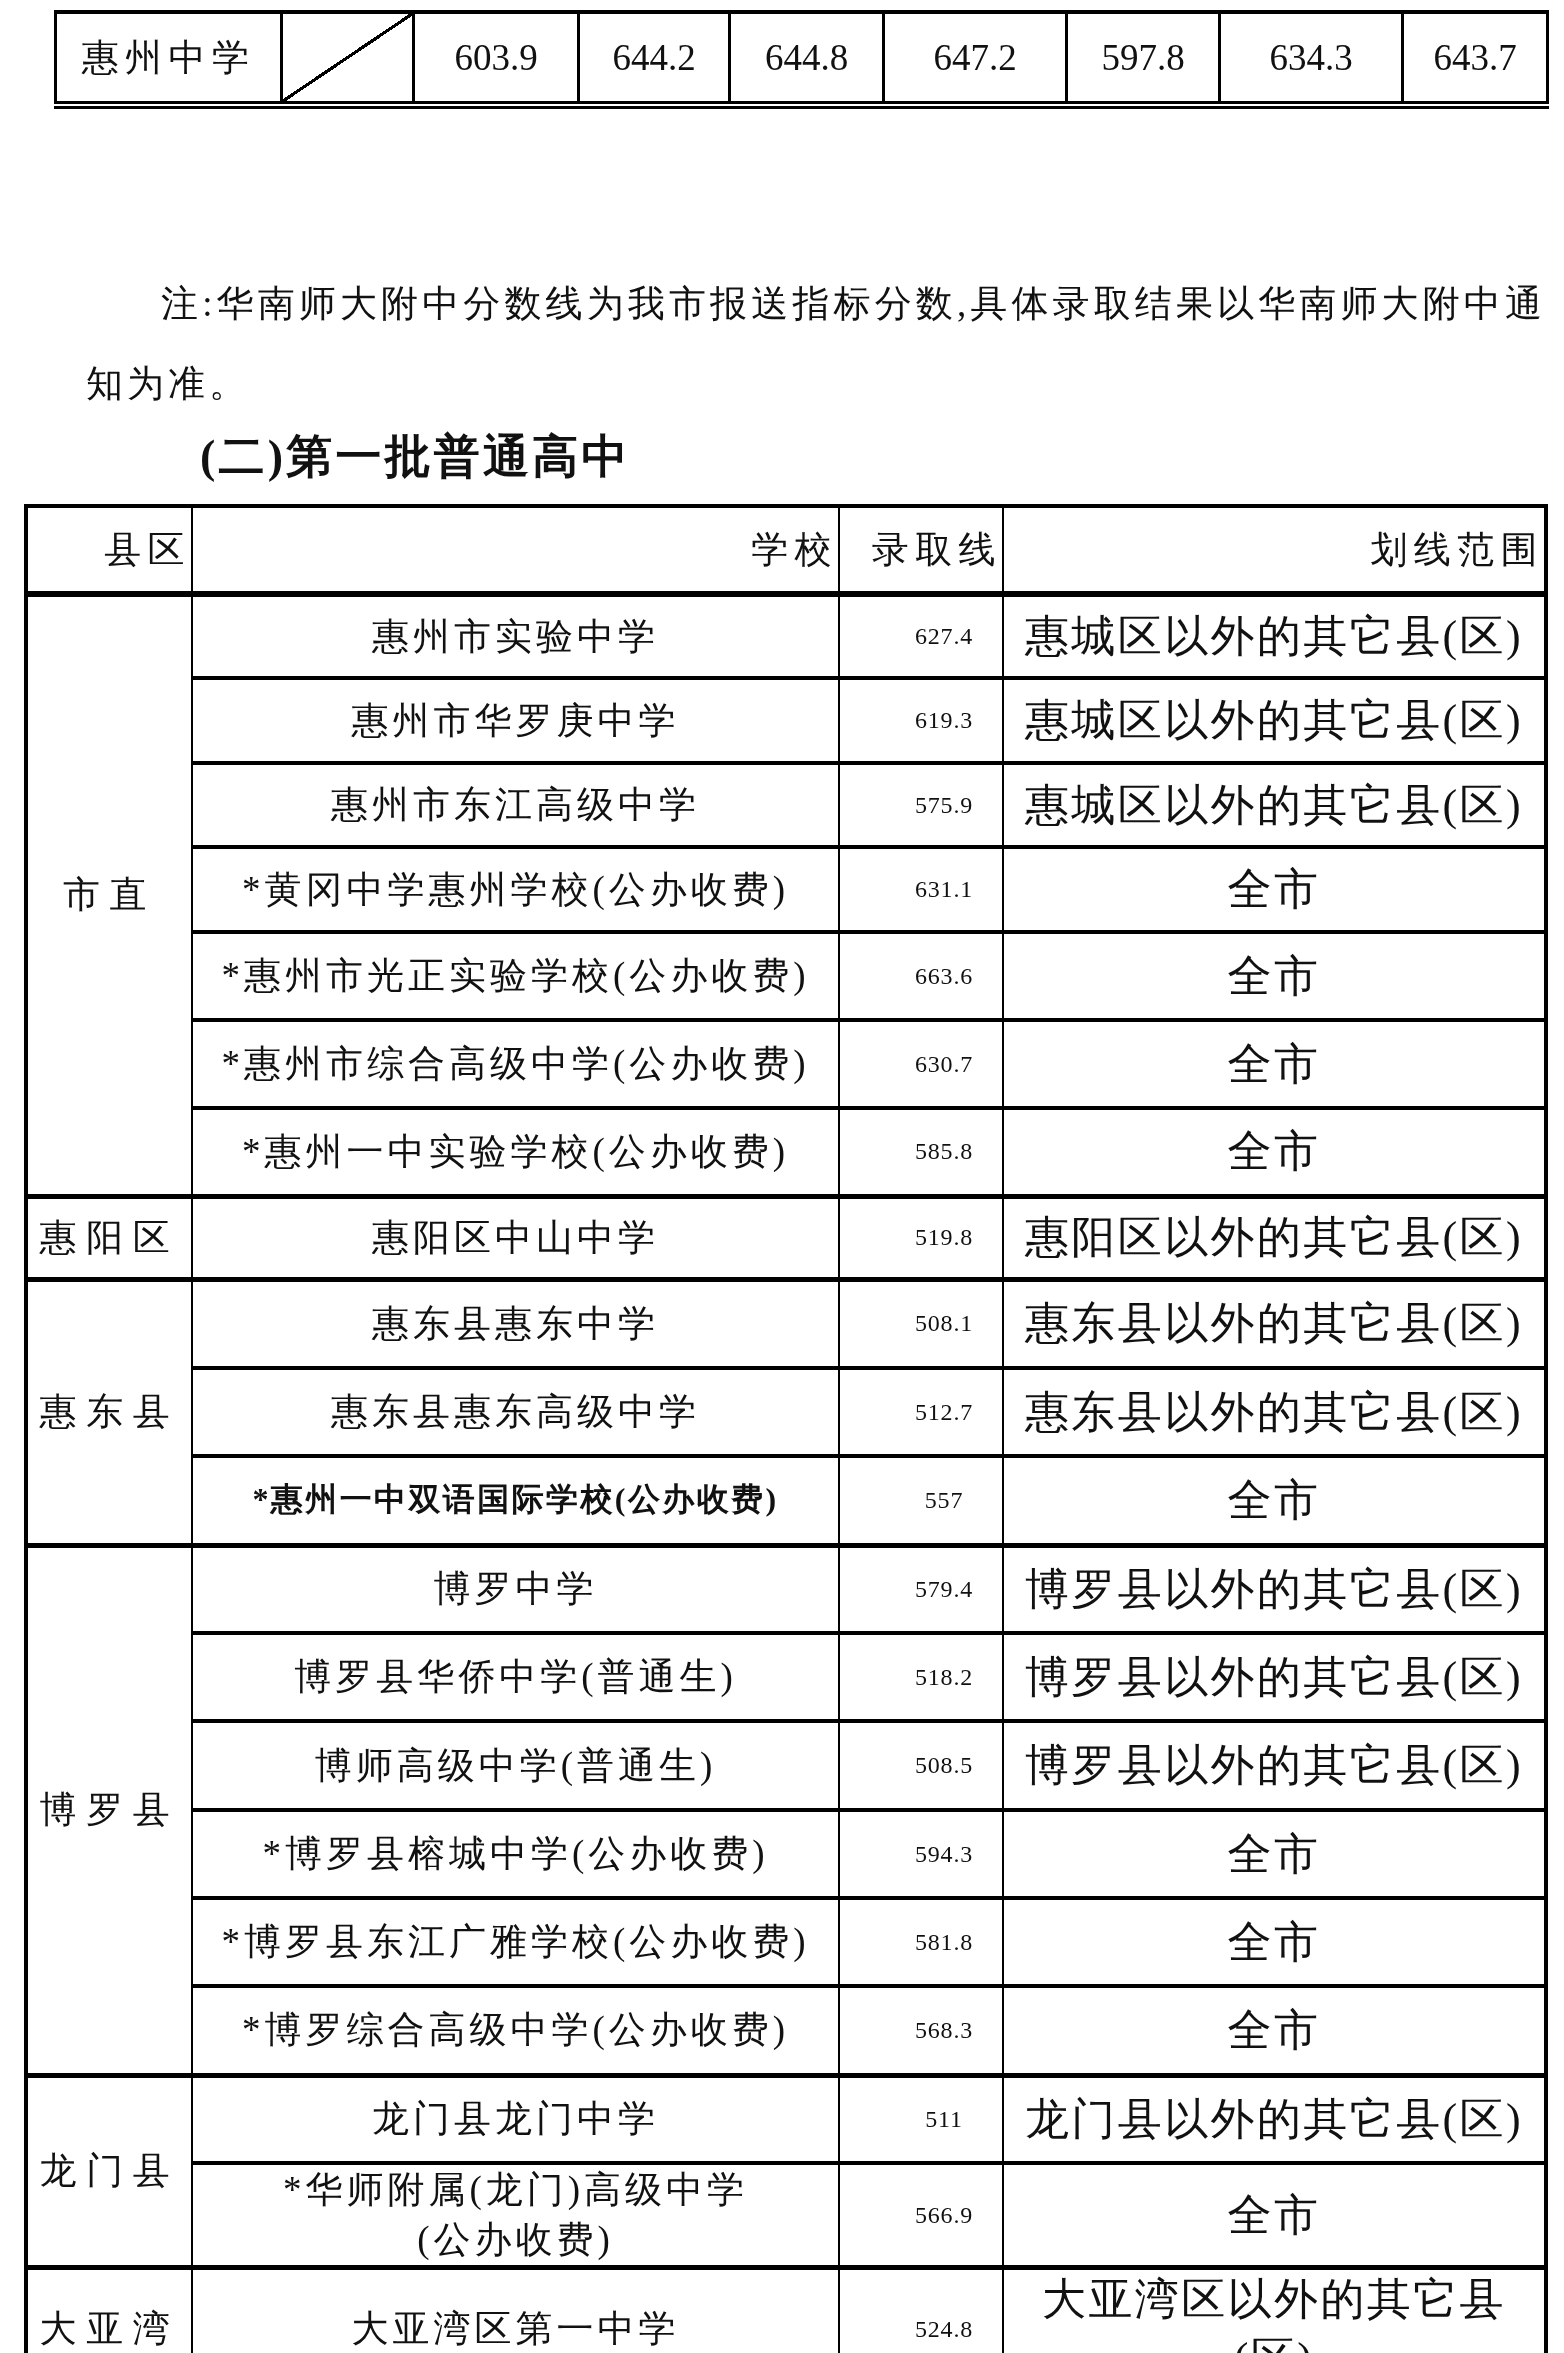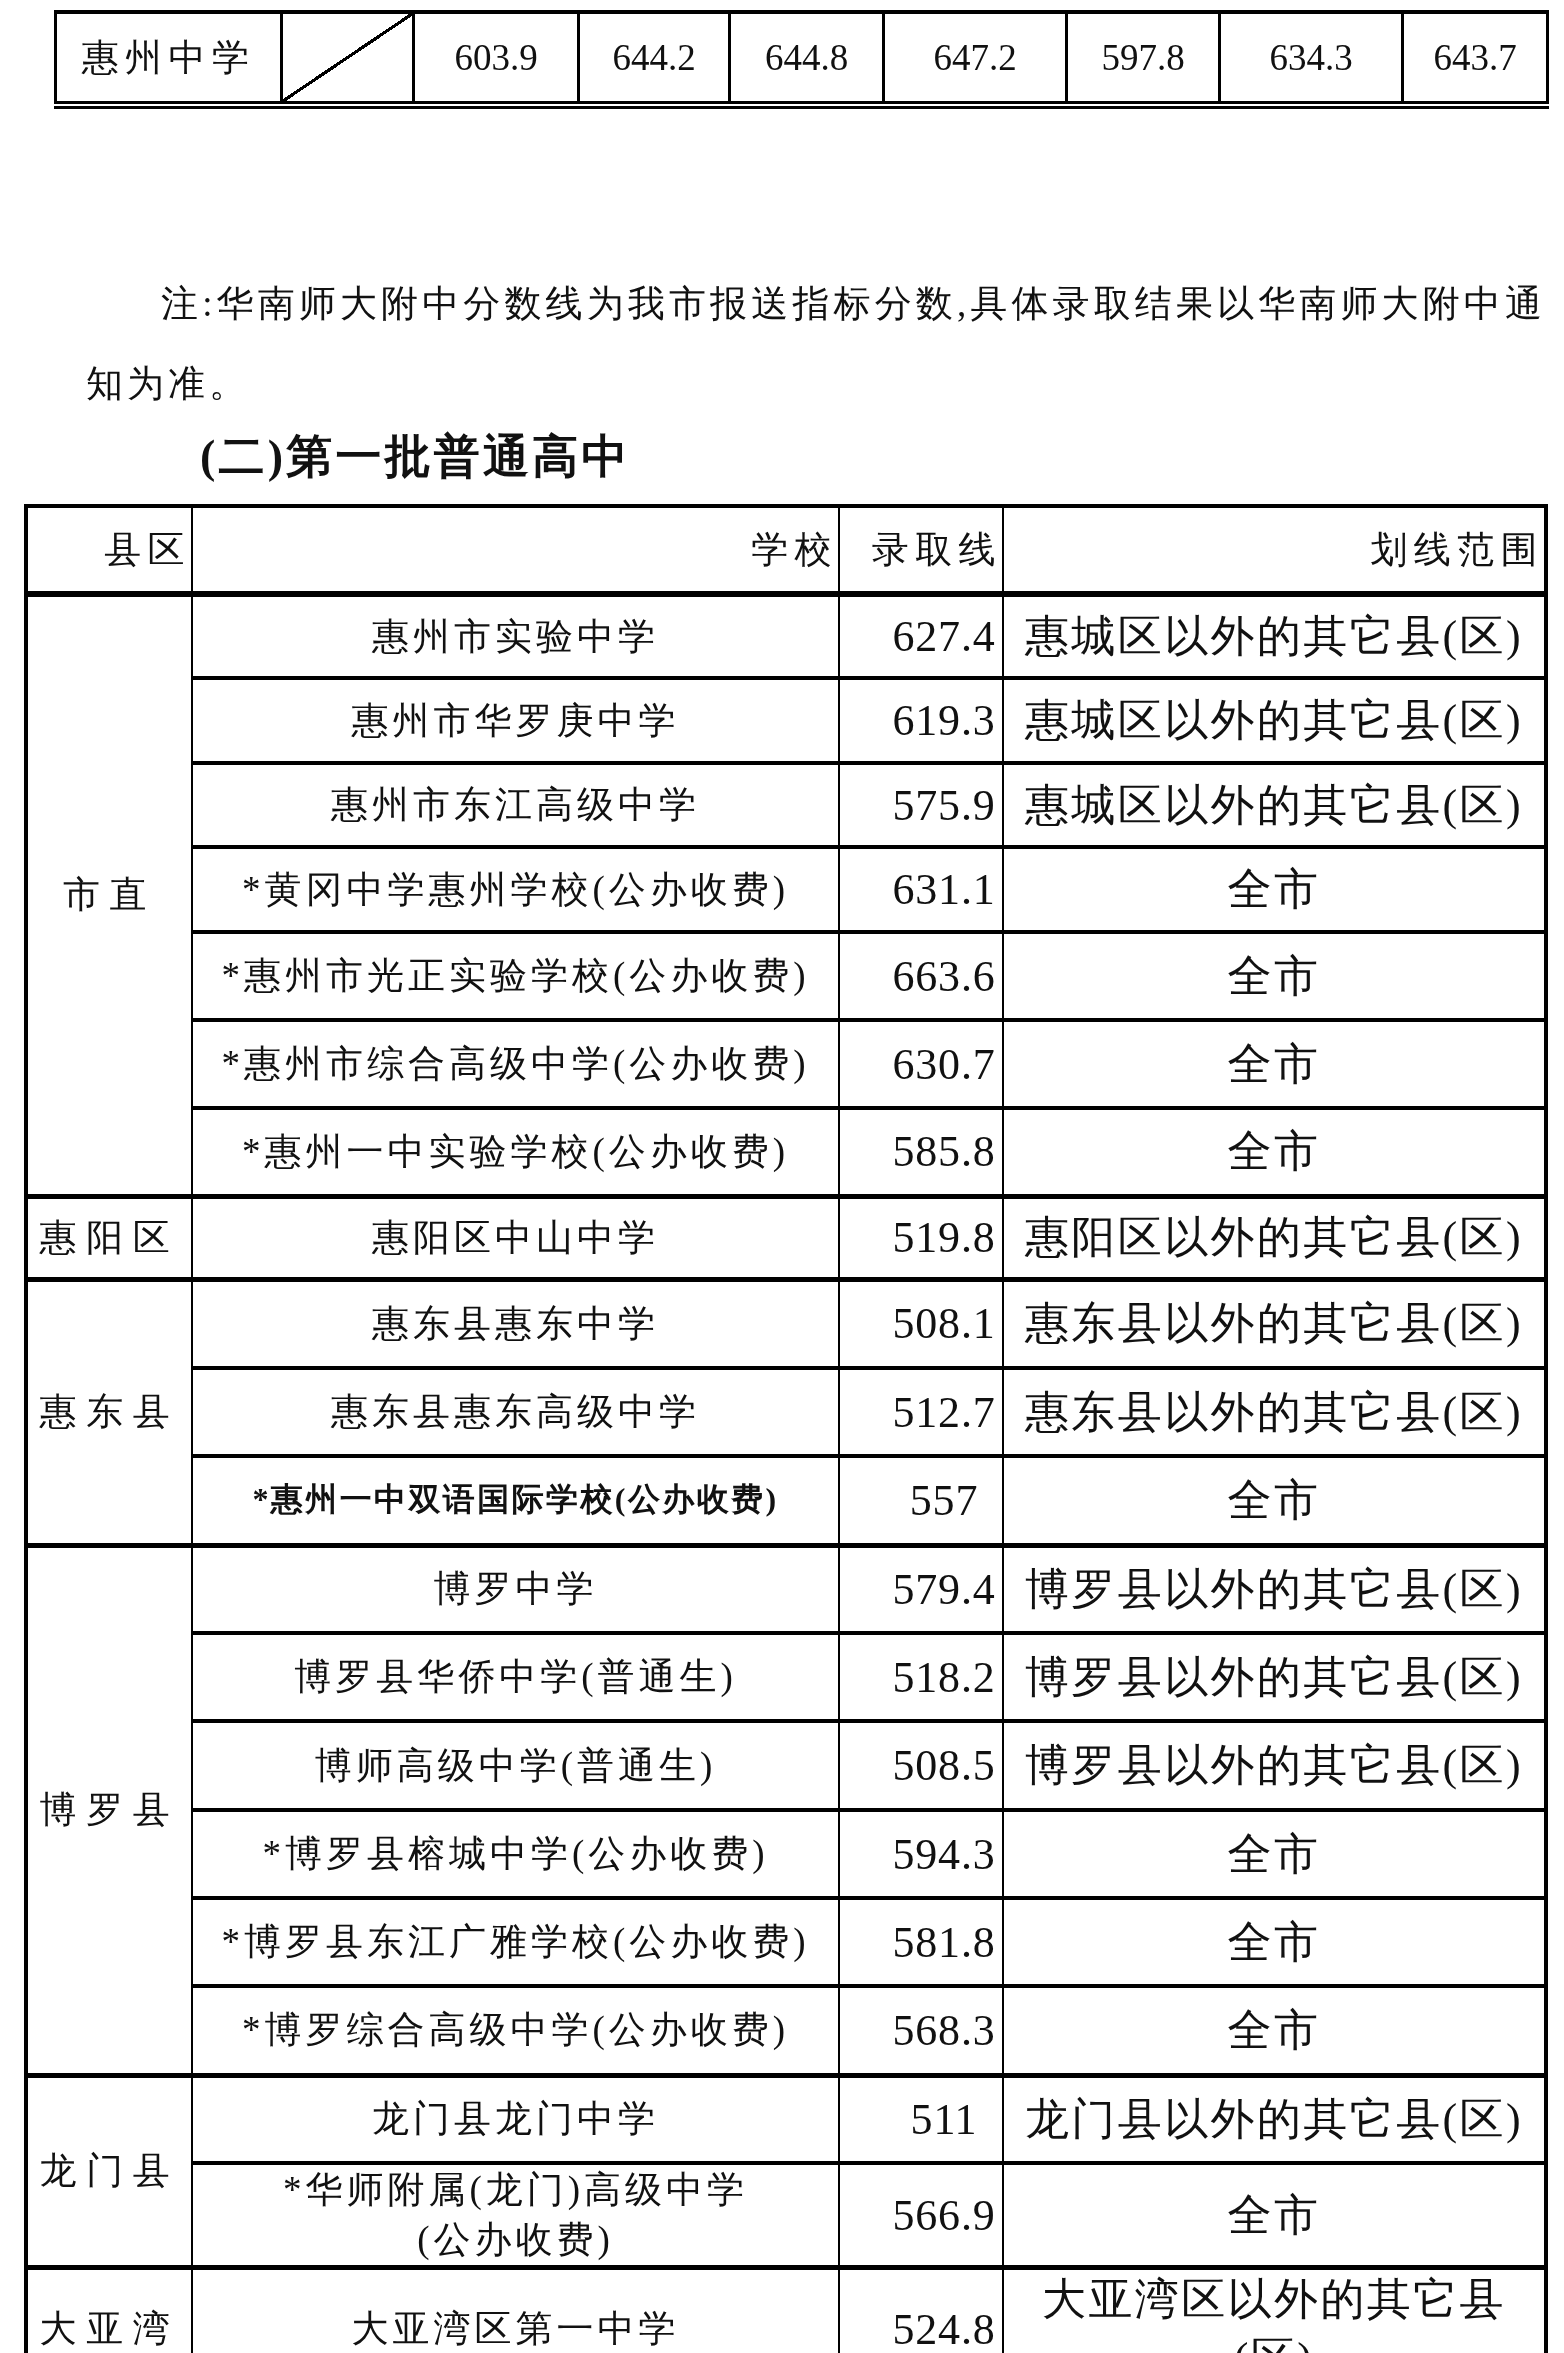--- a/index.html
+++ b/index.html
@@ -61,21 +61,21 @@
   #mainTable td{
     border-left:2.4px solid #000;border-right:2.4px solid #000;
     border-top:4px solid #000;border-bottom:4px solid #000;
     font-size:37px;
   }
   #mainTable tr.headerRow td{border-bottom:6.4px solid #000;letter-spacing:6.4px;text-align:right;}
   #mainTable tr.sectionStart td{border-top:5.6px solid #000;}
   #mainTable td.district{letter-spacing:9.6px;}
   #mainTable td.school{letter-spacing:4px;}
   #mainTable td.school.small{font-size:32px;letter-spacing:2.4px;font-weight:bold;}
-  #mainTable td.score{letter-spacing:0.8px;font-size:44px;padding-left:46px;}
+  #mainTable td.score{letter-spacing:0.8px;font-size:24px;padding-left:46px;}
   #mainTable td.range{letter-spacing:2.4px;font-size:44px;}
   .schoolNote{display:block;}
   #mainTable td.twoLine{line-height:50px;}
 </style>
 </head>
 <body>
 
 <div id="page">
 
   <table id="topTable">

